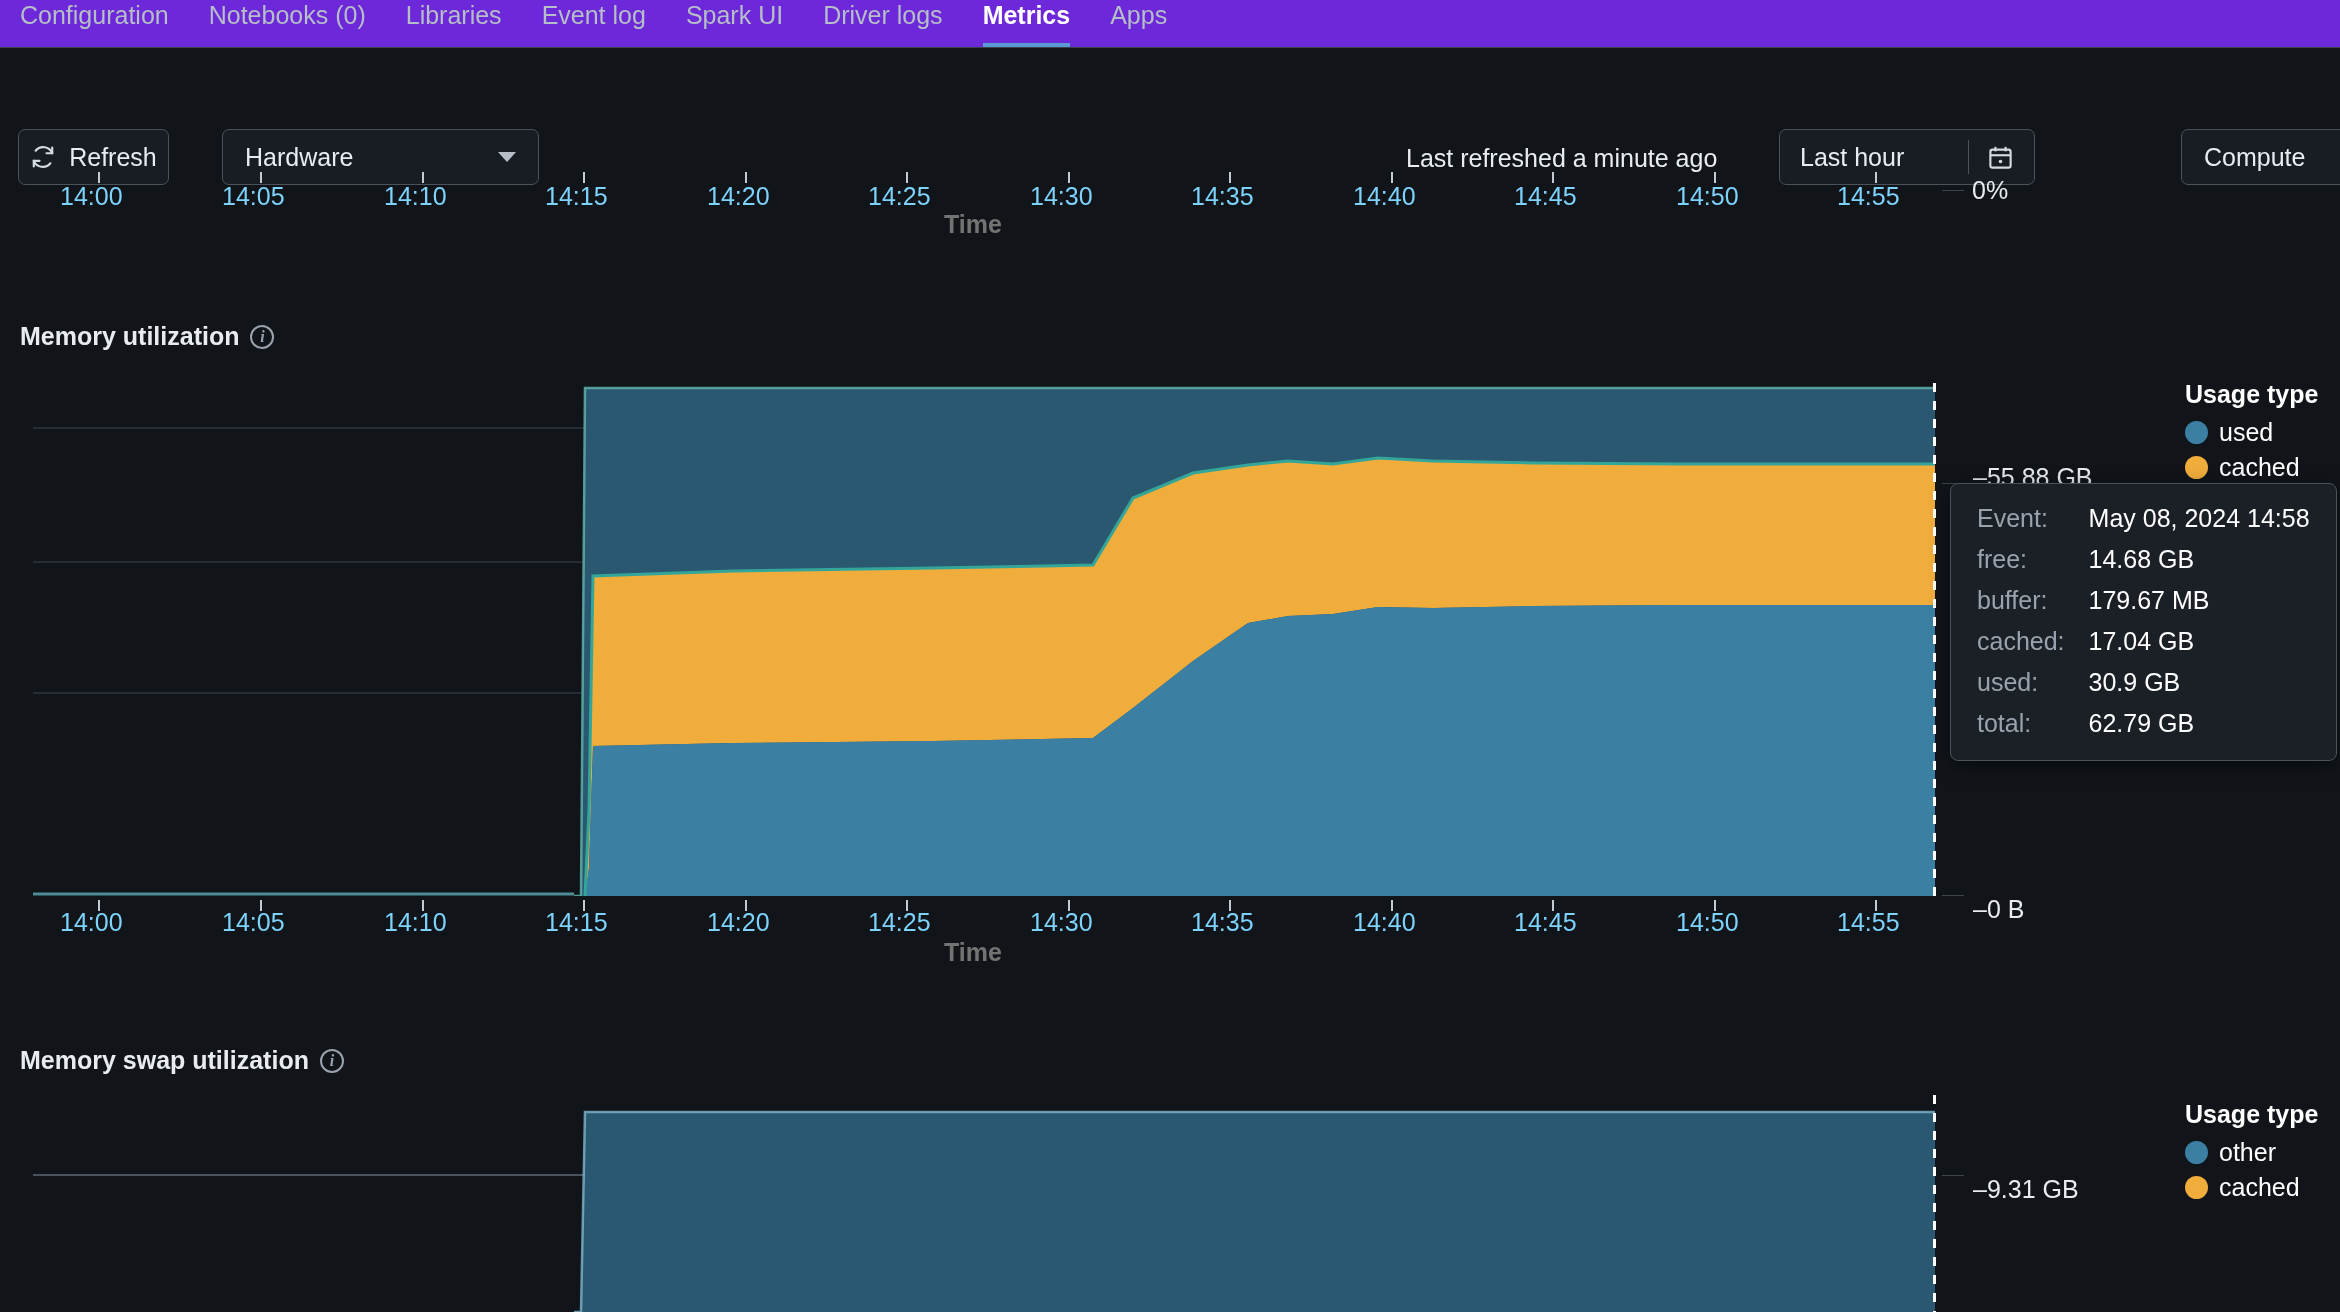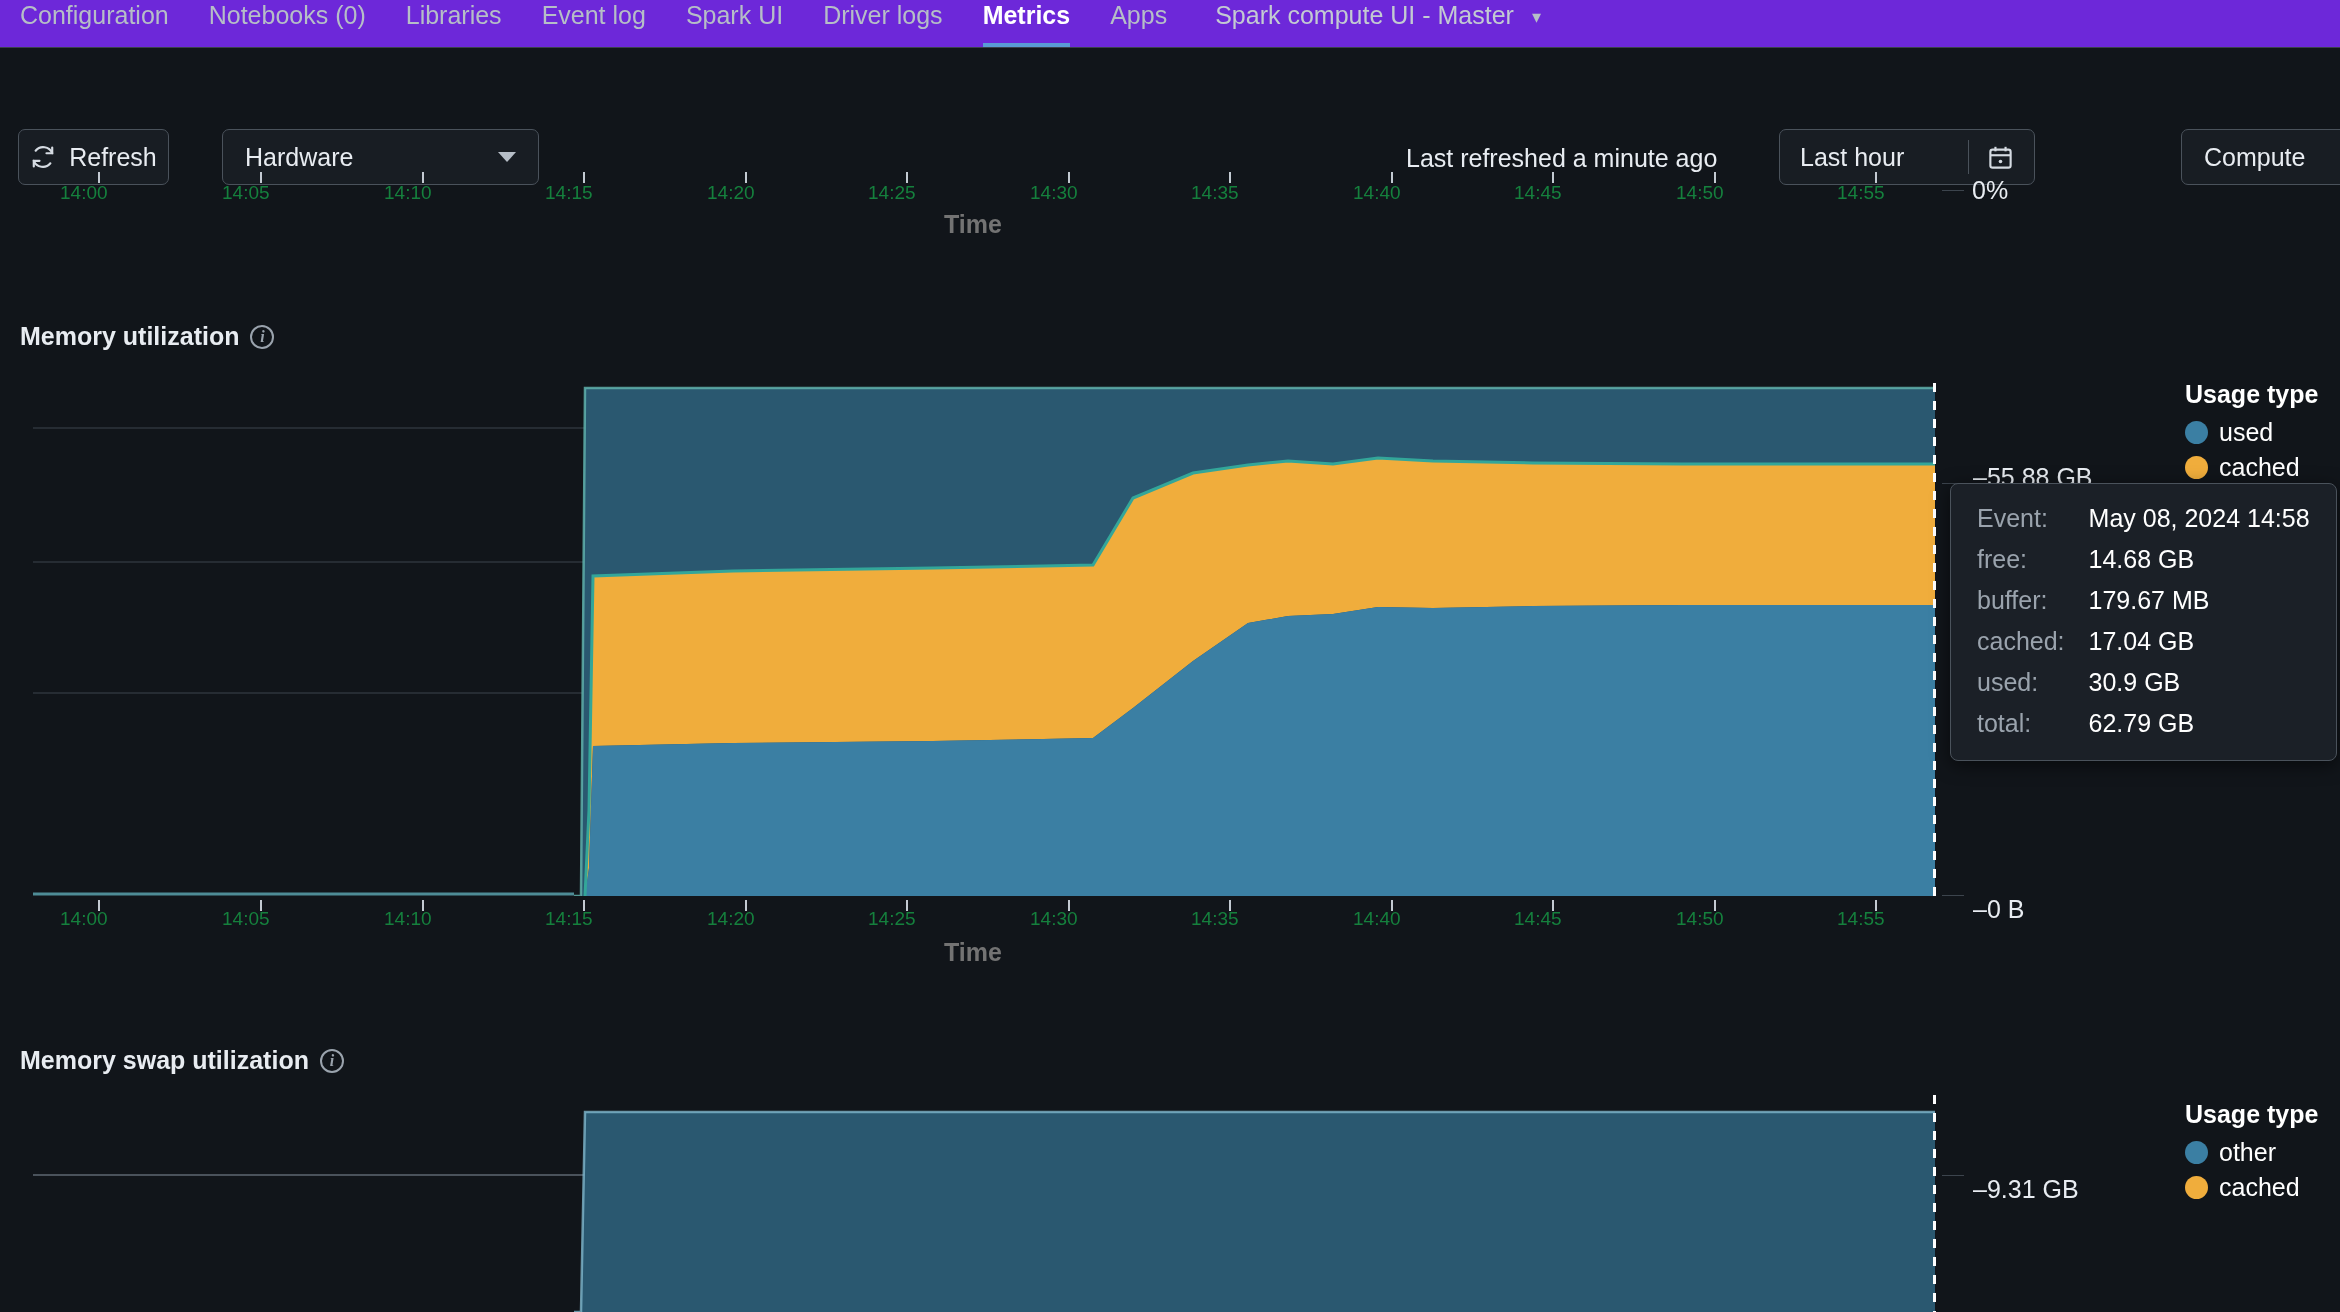--- a/index.html
+++ b/index.html
@@ -79,21 +79,21 @@
     border: 2px solid #9aa3ad; color: #9aa3ad;
     font-size: 16px; font-style: italic; font-family: "Liberation Serif", serif;
     display: flex; align-items: center; justify-content: center;
     line-height: 1; cursor: pointer;
   }
 
   .axis-label {
     position: absolute; font-size: 25px; font-weight: bold; color: #737373;
   }
   .tick-text {
-    position: absolute; font-size: 19px; color: #15803d; white-space: nowrap;
+    position: absolute; font-size: 25px; color: #7dd3fc; white-space: nowrap;
   }
   .tick-mark { position: absolute; width: 2px; height: 11px; background: #c3cad2; }
   .ytick-text {
     position: absolute; font-size: 25px; color: #e8ecf1; white-space: nowrap;
   }
   .gridline { position: absolute; height: 1px; background: #3c444d; }
 
   .cursor-line {
     position: absolute; width: 3px;
     background: repeating-linear-gradient(to bottom, #ffffff 0 9px, transparent 9px 18px);
@@ -146,24 +146,20 @@
     </div>
   <div class="tab">
       <span>Driver logs</span>
     </div>
   <div class="tab active">
       <span>Metrics</span>
     </div>
   <div class="tab">
       <span>Apps</span>
     </div>
-  <div class="tab tab-spark" style="padding-left:28px;">
-    <span>Spark compute UI - Master</span>
-    <span class="chev">▾</span>
-  </div>
 </div>
 
 <div class="toolbar">
   <div class="btn" id="refresh-btn">
     <span style="display:flex;">
       <svg width="26" height="26" viewBox="0 0 24 24" fill="none" stroke="#d5dbe2" stroke-width="2" stroke-linecap="round">
         <path d="M20.5 8.5A9 9 0 0 0 5.2 6.2"></path>
           <path d="M3.5 15.5A9 9 0 0 0 18.8 17.8"></path>
         <path d="M20.5 3.2v5.3h-5.3"></path>
           <path d="M3.5 20.8v-5.3h5.3"></path>

